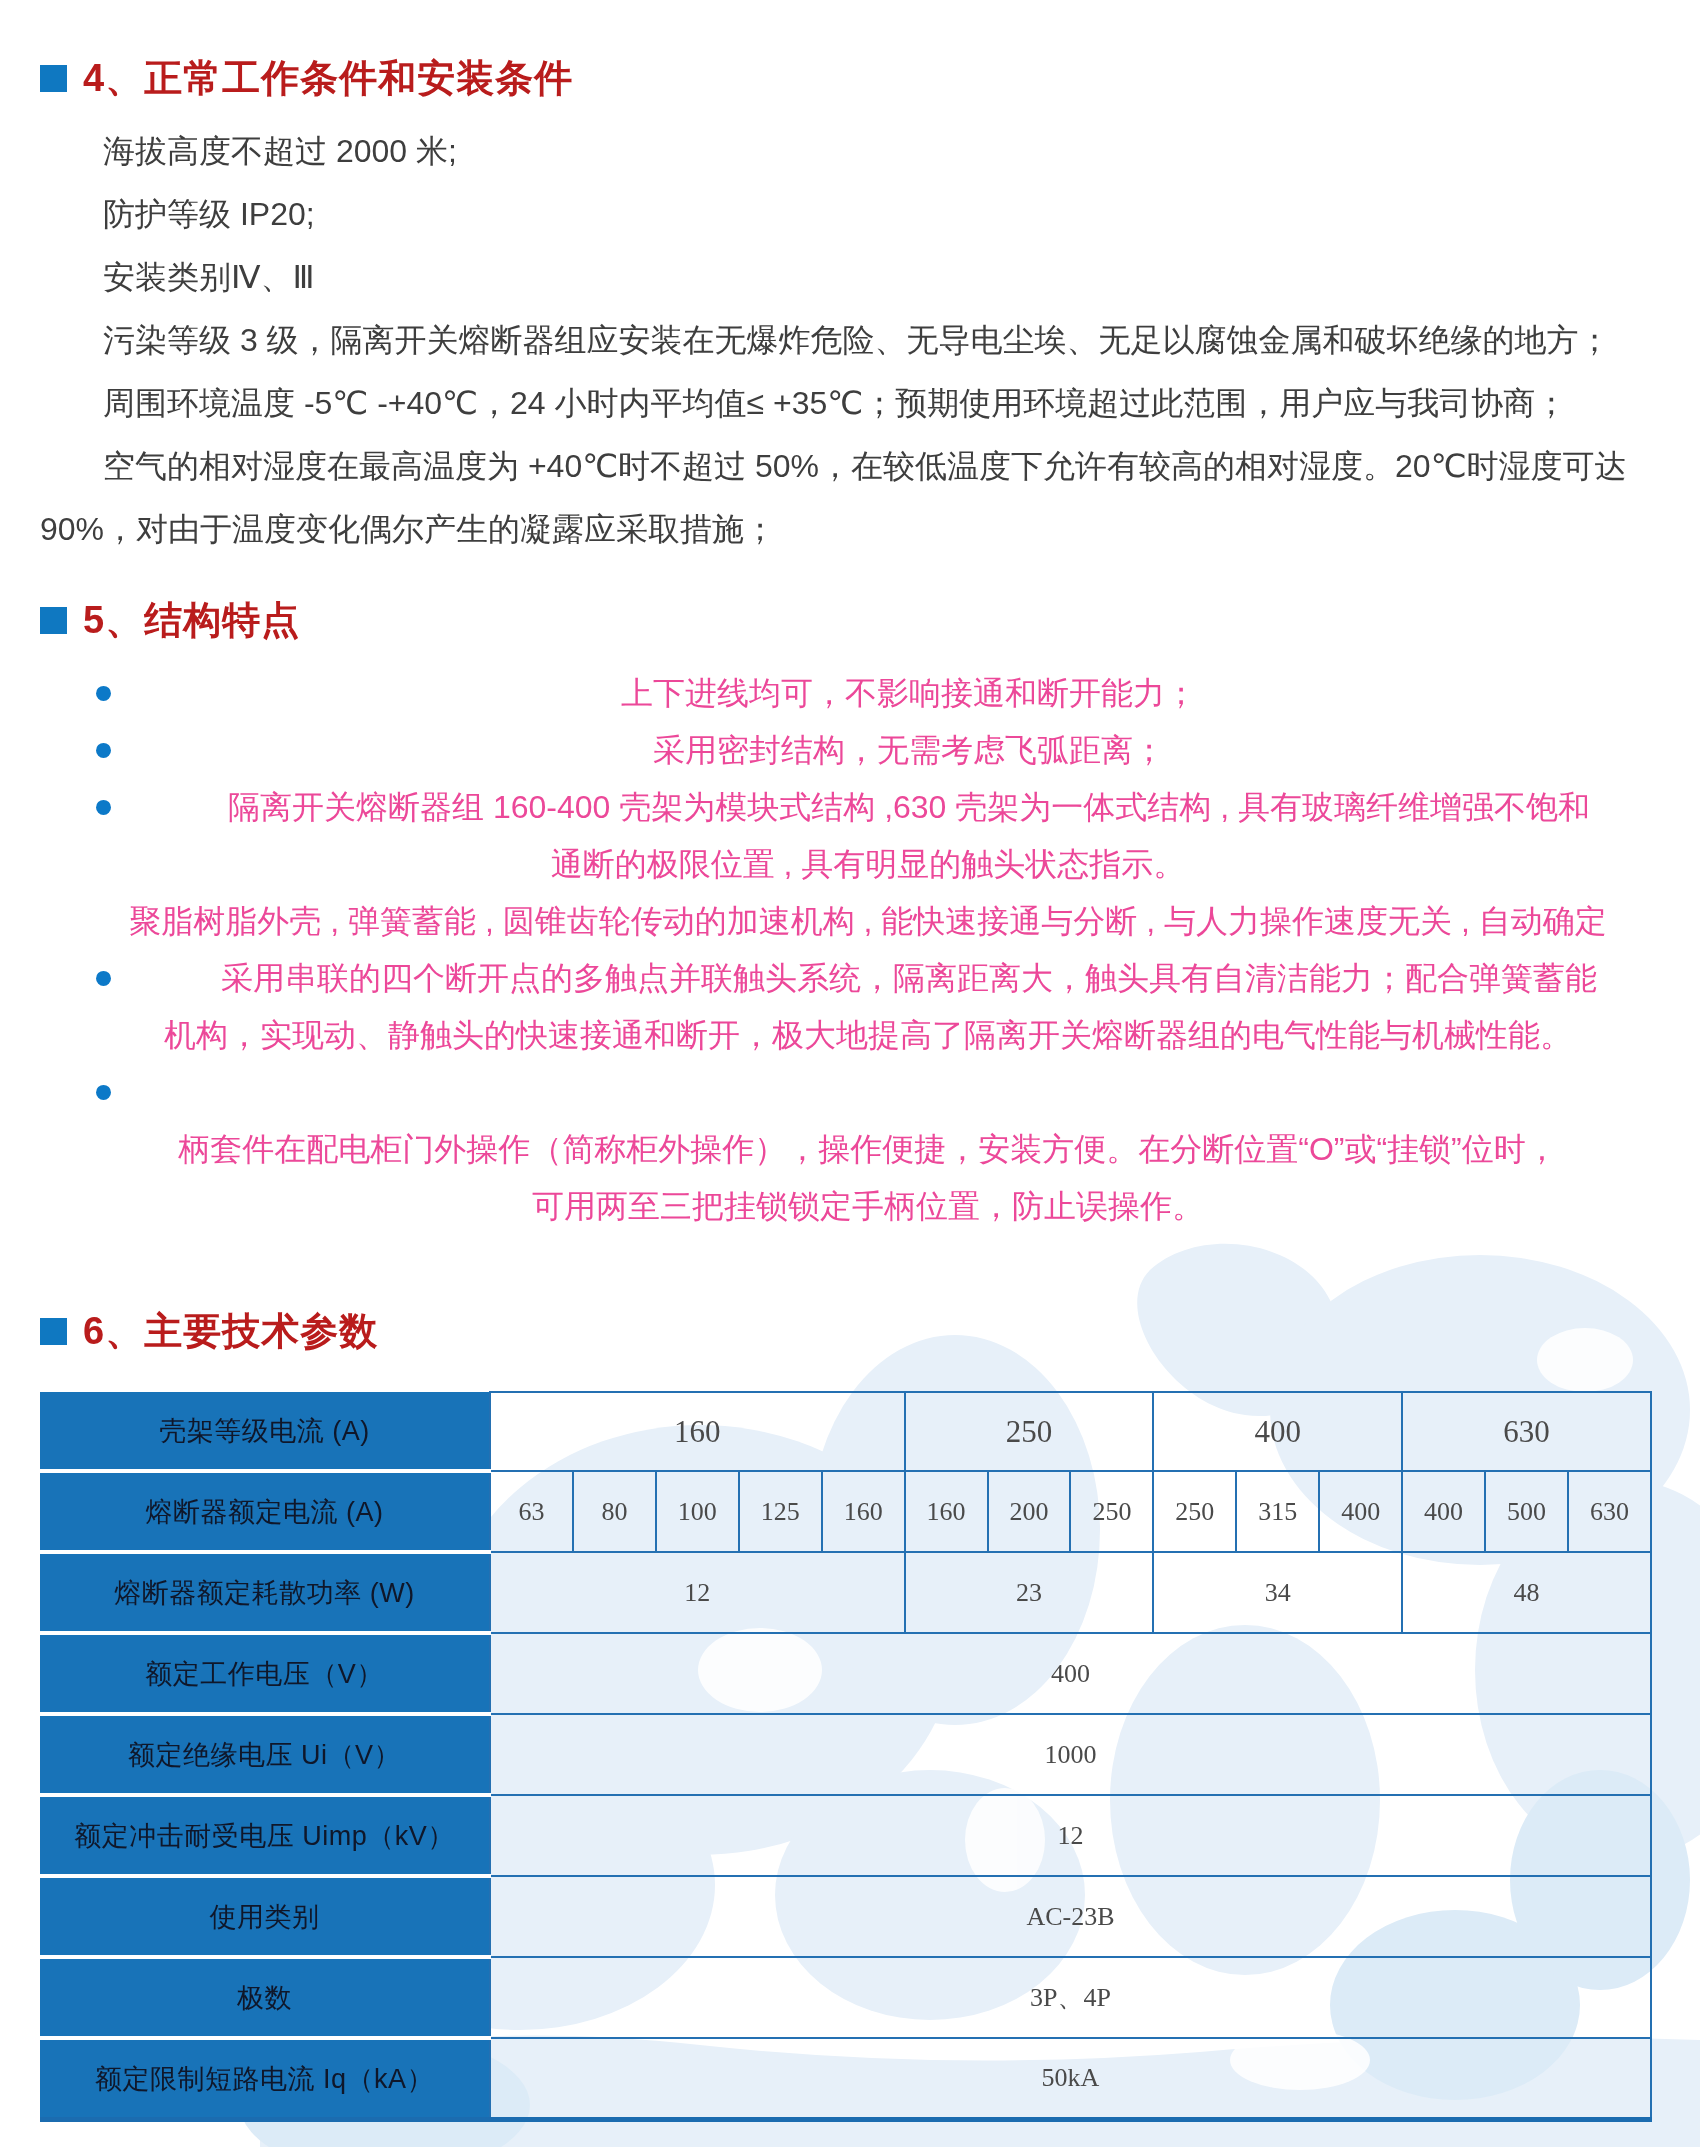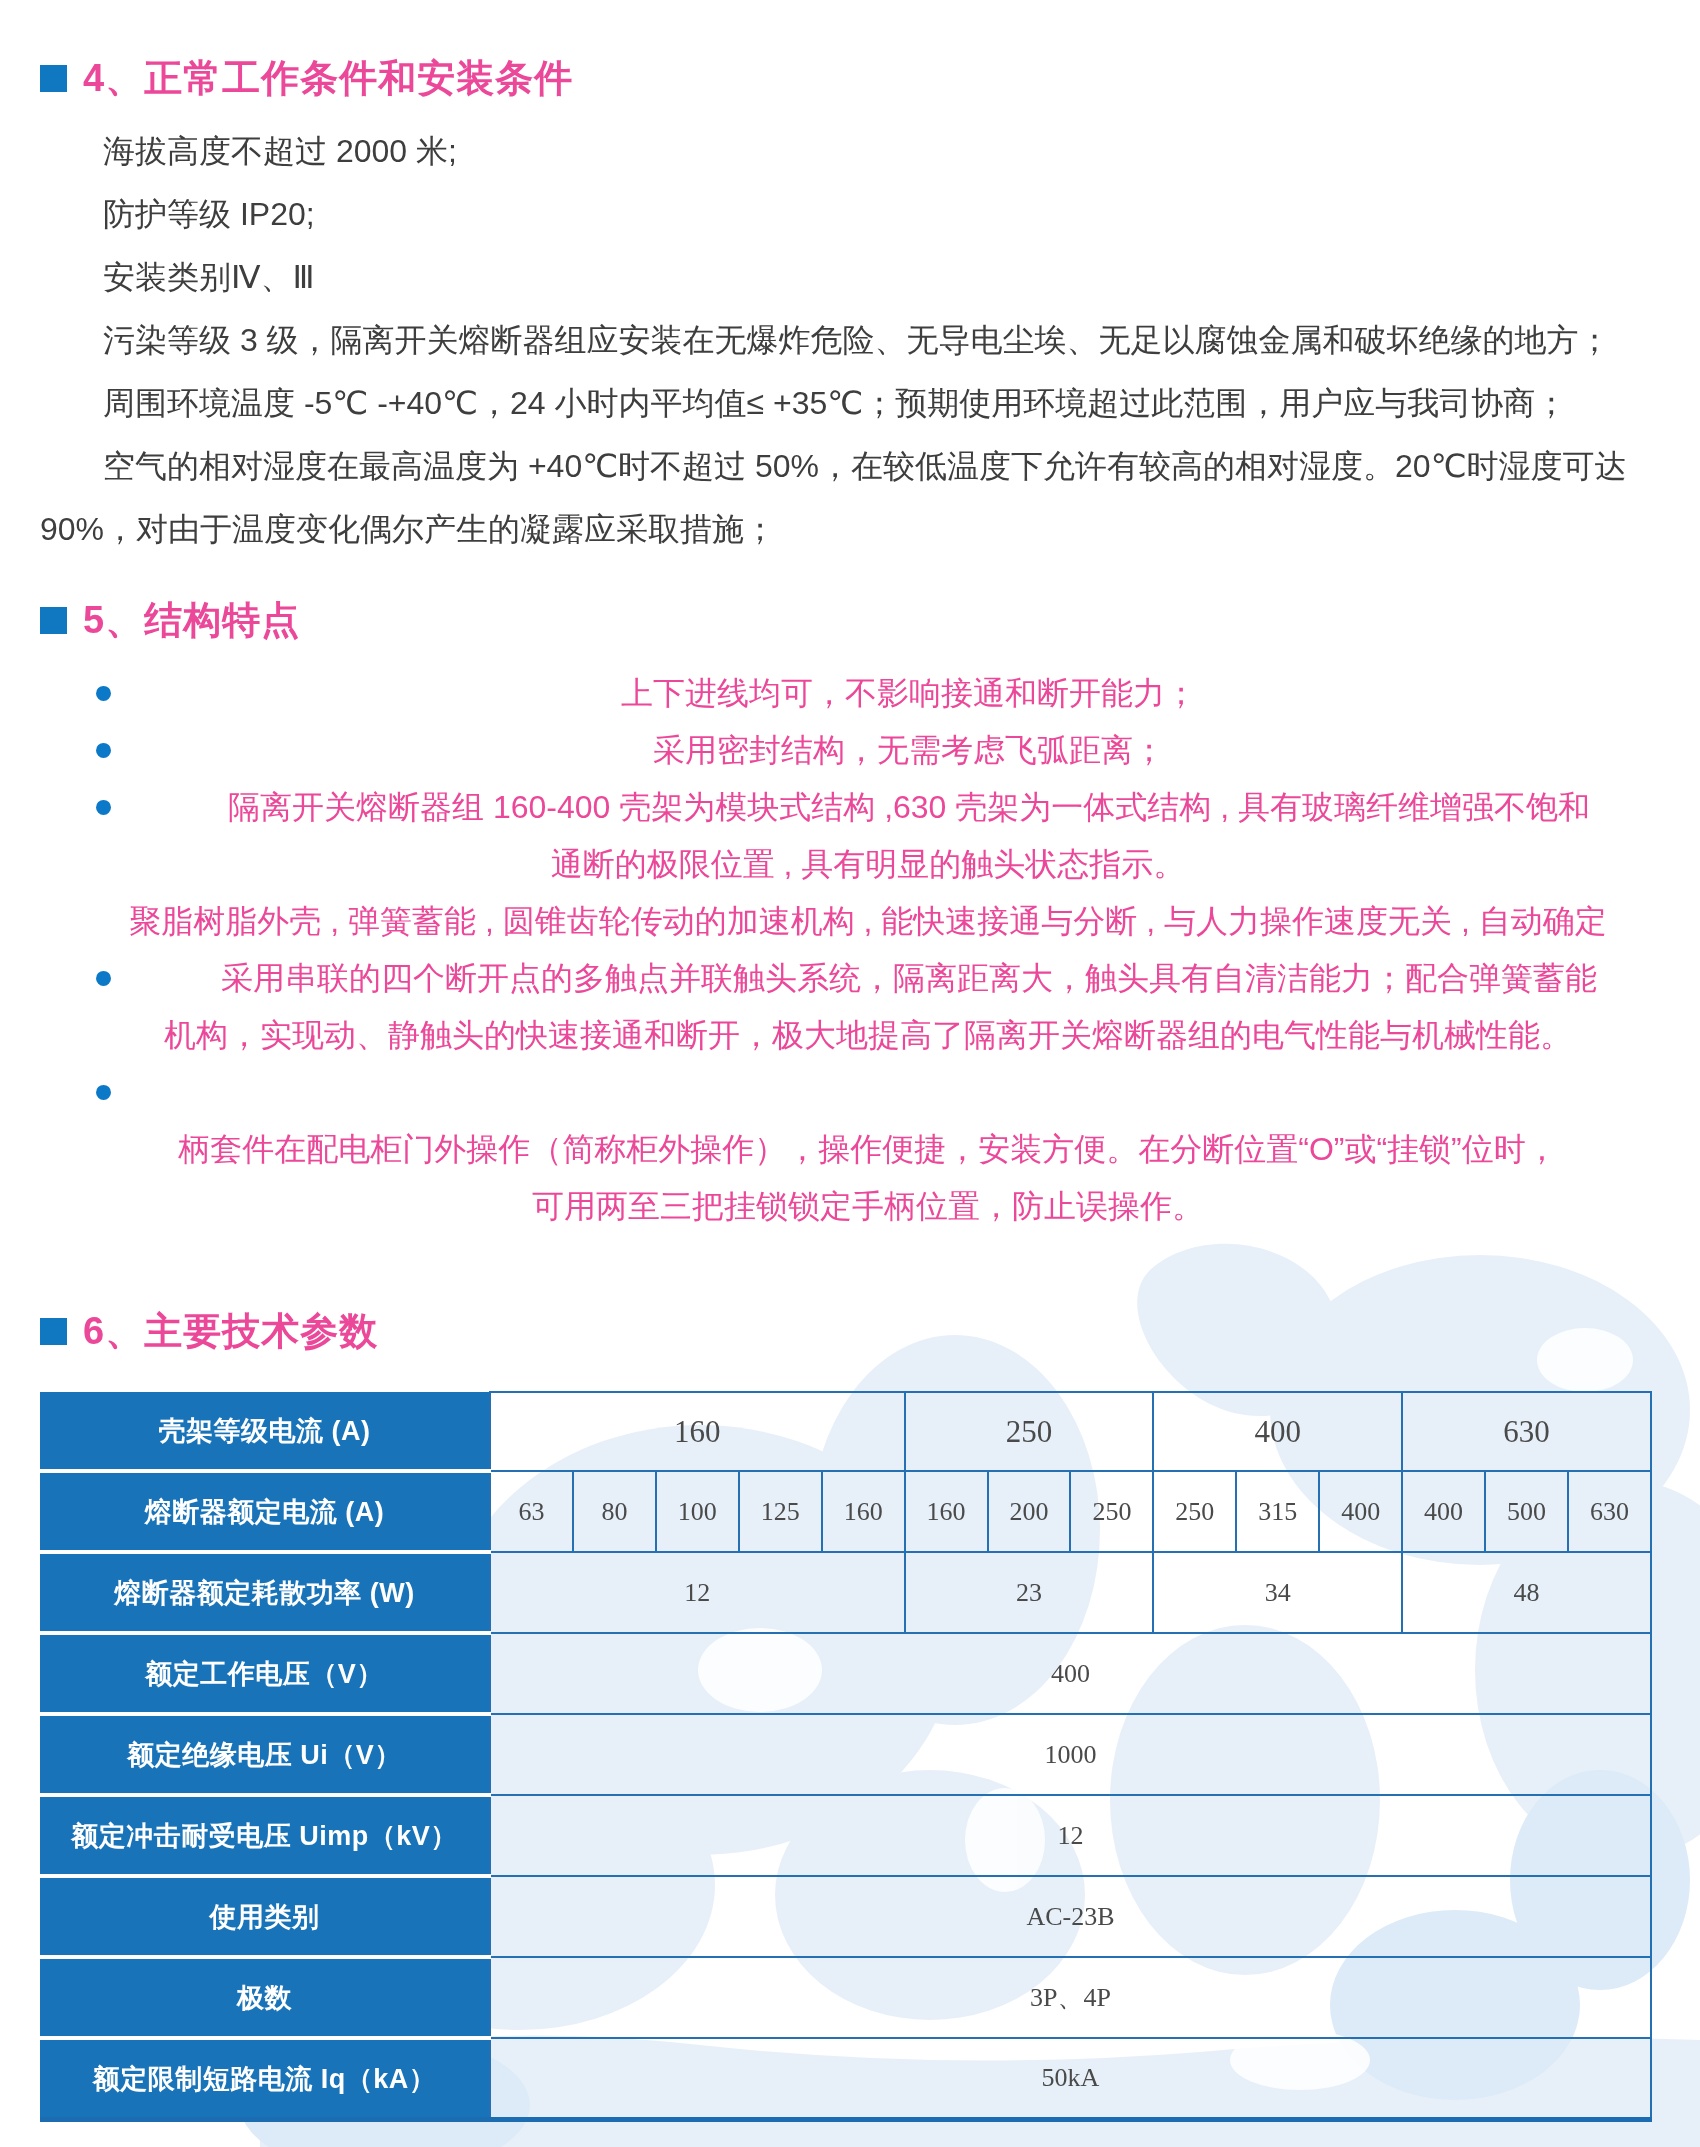--- a/index.html
+++ b/index.html
@@ -6,21 +6,21 @@
   body{
     width:1700px;height:2147px;position:relative;overflow:hidden;
     background:#ffffff;
     font-family:"Liberation Sans","DejaVu Sans",sans-serif;
   }
   .content{position:relative;z-index:1;}
 
   
   .sec-heading{
     display:flex;align-items:center;margin-left:40px;
-    font-size:38px;font-weight:bold;color:#ec4899;height:44px;
+    font-size:38px;font-weight:bold;color:#b91c1c;height:44px;
     letter-spacing:1px;white-space:nowrap;
   }
   .sec-marker{
     width:27px;height:27px;background:#0f78c1;display:inline-block;
     margin-right:16px;flex:0 0 27px;
   }
   #h4{margin-top:56px;}
   #h5{margin-top:37px;}
   #h6{margin-top:74px;}
 
@@ -41,21 +41,21 @@
   
   .ptable{
     border-collapse:collapse;table-layout:fixed;
     width:1612px;margin-left:40px;margin-top:38px;
     position:relative;z-index:2;
     border-bottom:5px solid #1b6cb0;
   }
   .ptable col.c-label{width:450px;}
   .ptable td{height:77px;padding:0;}
   .ptable td.lbl{
-    background:#1873b8;color:#ffffff;font-weight:bold;font-size:27px;
+    background:#1873b8;color:#0f172a;font-weight:normal;font-size:27px;
     text-align:center;vertical-align:middle;
     border-bottom:4px solid #ffffff;border-right:2px solid #2470b2;
     font-family:"Liberation Sans","DejaVu Sans",sans-serif;
     letter-spacing:0.5px;
   }
   .ptable tr:last-child td.lbl{border-bottom:none;}
   .ptable td.val{
     border:2px solid #2470b2;text-align:center;vertical-align:middle;
     font-family:"Liberation Serif","DejaVu Serif",serif;
     font-size:26px;color:#4a4a4a;background:transparent;

